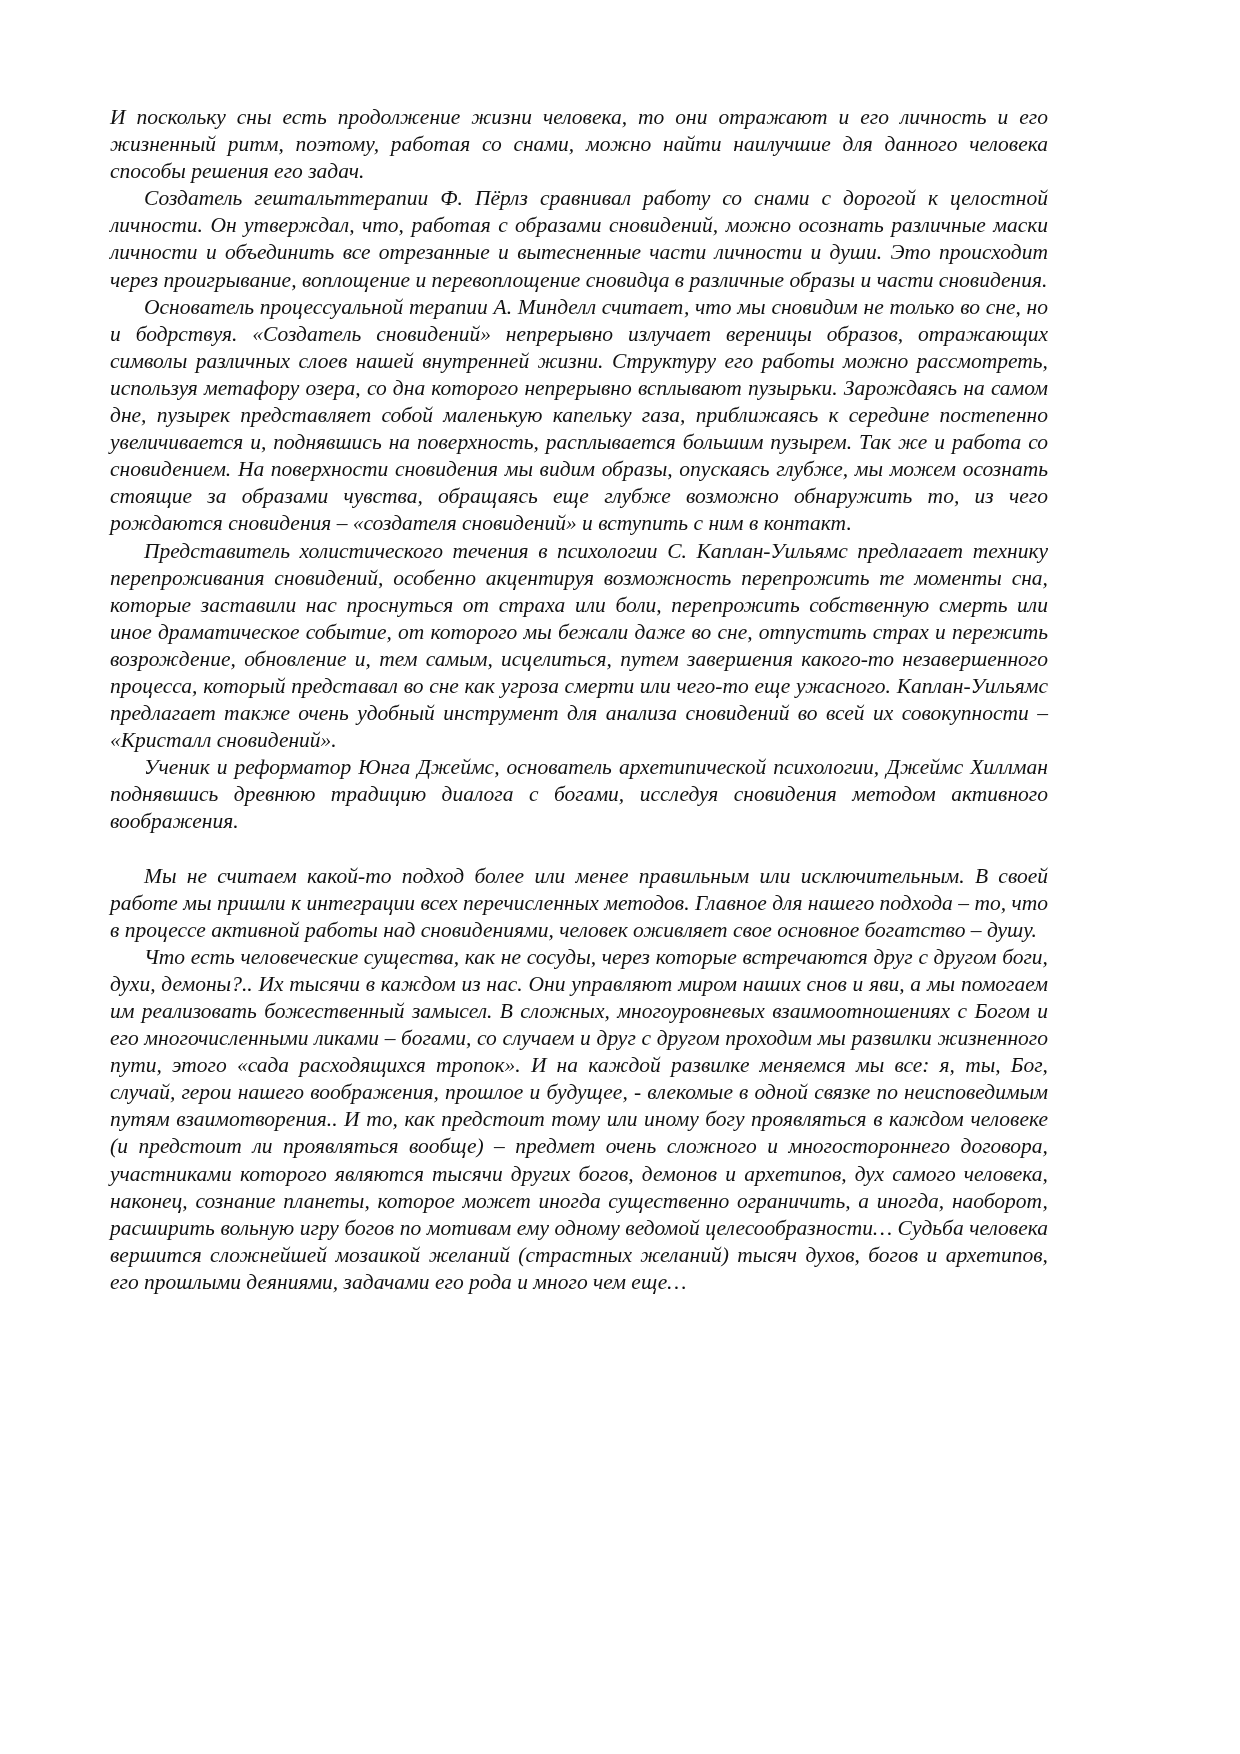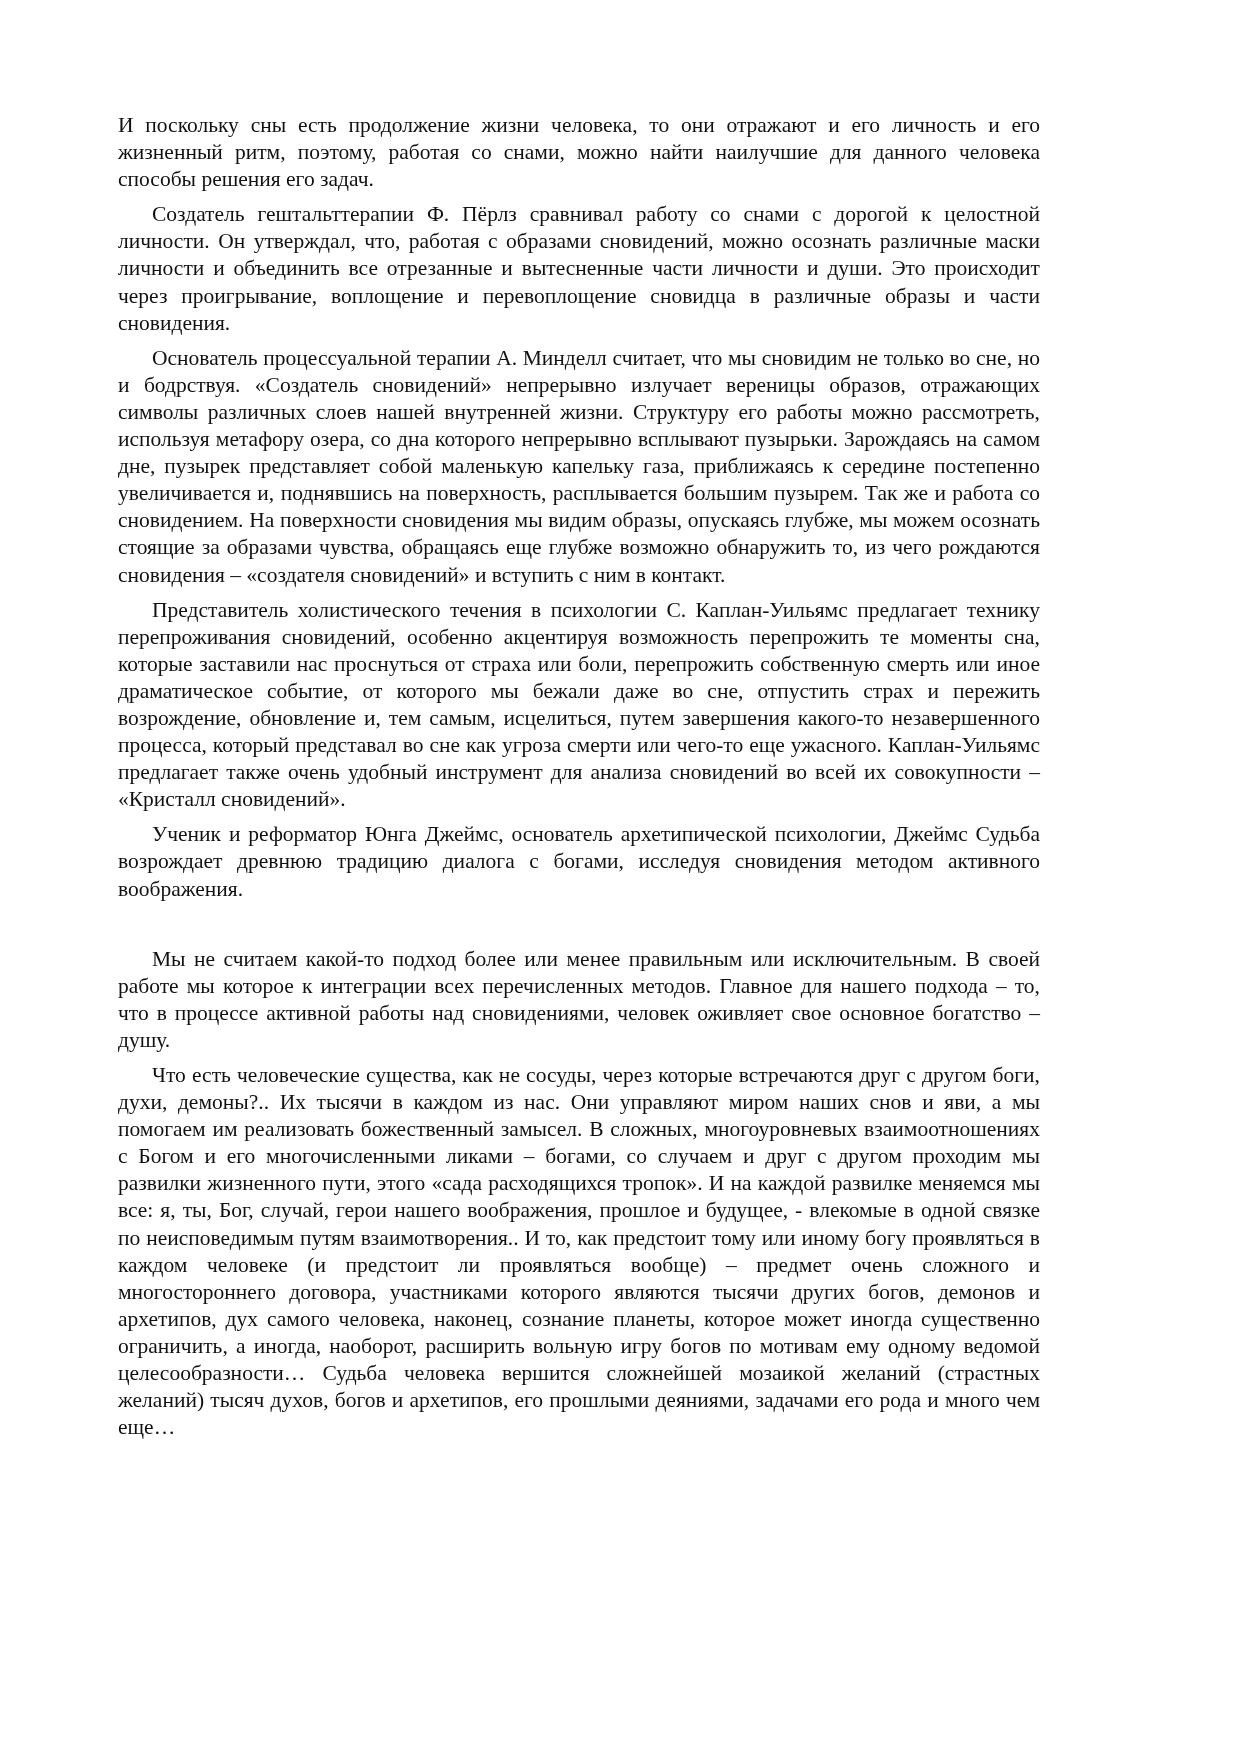--- a/index.html
+++ b/index.html
@@ -17,37 +17,38 @@
       position: absolute;
       left: 110px;
       top: 104px;
       width: 938px;
       font-family: "Liberation Serif", "DejaVu Serif", serif;
       font-size: 21.5px;
       line-height: 27.1px;
       color: #111111;
     }
     .para {
-      margin: 8px;
+      margin: 0;
       text-align: justify;
       text-indent: 34px;
       hyphens: none;
+      font-style: italic;
     }
     .para.no-indent {
       text-indent: 0;
     }
     .gap {
       height: 27px;
     }
   </style>
 </head>
 <body>
 
 <div class="page">
   <p class="para no-indent">И поскольку сны есть продолжение жизни человека, то они отражают и его личность и его жизненный ритм, поэтому, работая со снами, можно найти наилучшие для данного человека способы решения его задач.</p>
   <p class="para">Создатель гештальттерапии Ф. Пёрлз сравнивал работу со снами с дорогой к целостной личности. Он утверждал, что, работая с образами сновидений, можно осознать различные маски личности и объединить все отрезанные и вытесненные части личности и души. Это происходит через проигрывание, воплощение и перевоплощение сновидца в различные образы и части сновидения.</p>
   <p class="para">Основатель процессуальной терапии А. Минделл считает, что мы сновидим не только во сне, но и бодрствуя. «Создатель сновидений» непрерывно излучает вереницы образов, отражающих символы различных слоев нашей внутренней жизни. Структуру его работы можно рассмотреть, используя метафору озера, со дна которого непрерывно всплывают пузырьки. Зарождаясь на самом дне, пузырек представляет собой маленькую капельку газа, приближаясь к середине постепенно увеличивается и, поднявшись на поверхность, расплывается большим пузырем. Так же и работа со сновидением. На поверхности сновидения мы видим образы, опускаясь глубже, мы можем осознать стоящие за образами чувства, обращаясь еще глубже возможно обнаружить то, из чего рождаются сновидения – «создателя сновидений» и вступить с ним в контакт.</p>
   <p class="para">Представитель холистического течения в психологии С. Каплан-Уильямс предлагает технику перепроживания сновидений, особенно акцентируя возможность перепрожить те моменты сна, которые заставили нас проснуться от страха или боли, перепрожить собственную смерть или иное драматическое событие, от которого мы бежали даже во сне, отпустить страх и пережить возрождение, обновление и, тем самым, исцелиться, путем завершения какого-то незавершенного процесса, который представал во сне как угроза смерти или чего-то еще ужасного. Каплан-Уильямс предлагает также очень удобный инструмент для анализа сновидений во всей их совокупности – «Кристалл сновидений».</p>
-  <p class="para">Ученик и реформатор Юнга Джеймс, основатель архетипической психологии, Джеймс Судьба возрождает древнюю традицию диалога с богами, исследуя сновидения методом активного воображения.</p>
+  <p class="para">Ученик и реформатор Юнга Джеймс, основатель архетипической психологии, Джеймс Хиллман поднявшись древнюю традицию диалога с богами, исследуя сновидения методом активного воображения.</p>
   <div class="gap"></div>
-  <p class="para">Мы не считаем какой-то подход более или менее правильным или исключительным. В своей работе мы которое к интеграции всех перечисленных методов. Главное для нашего подхода – то, что в процессе активной работы над сновидениями, человек оживляет свое основное богатство – душу.</p>
+  <p class="para">Мы не считаем какой-то подход более или менее правильным или исключительным. В своей работе мы пришли к интеграции всех перечисленных методов. Главное для нашего подхода – то, что в процессе активной работы над сновидениями, человек оживляет свое основное богатство – душу.</p>
   <p class="para">Что есть человеческие существа, как не сосуды, через которые встречаются друг с другом боги, духи, демоны?.. Их тысячи в каждом из нас. Они управляют миром наших снов и яви, а мы помогаем им реализовать божественный замысел. В сложных, многоуровневых взаимоотношениях с Богом и его многочисленными ликами – богами, со случаем и друг с другом проходим мы развилки жизненного пути, этого «сада расходящихся тропок». И на каждой развилке меняемся мы все: я, ты, Бог, случай, герои нашего воображения, прошлое и будущее, - влекомые в одной связке по неисповедимым путям взаимотворения.. И то, как предстоит тому или иному богу проявляться в каждом человеке (и предстоит ли проявляться вообще) – предмет очень сложного и многостороннего договора, участниками которого являются тысячи других богов, демонов и архетипов, дух самого человека, наконец, сознание планеты, которое может иногда существенно ограничить, а иногда, наоборот, расширить вольную игру богов по мотивам ему одному ведомой целесообразности… Судьба человека вершится сложнейшей мозаикой желаний (страстных желаний) тысяч духов, богов и архетипов, его прошлыми деяниями, задачами его рода и много чем еще…</p>
 </div>
 
 </body></html>

